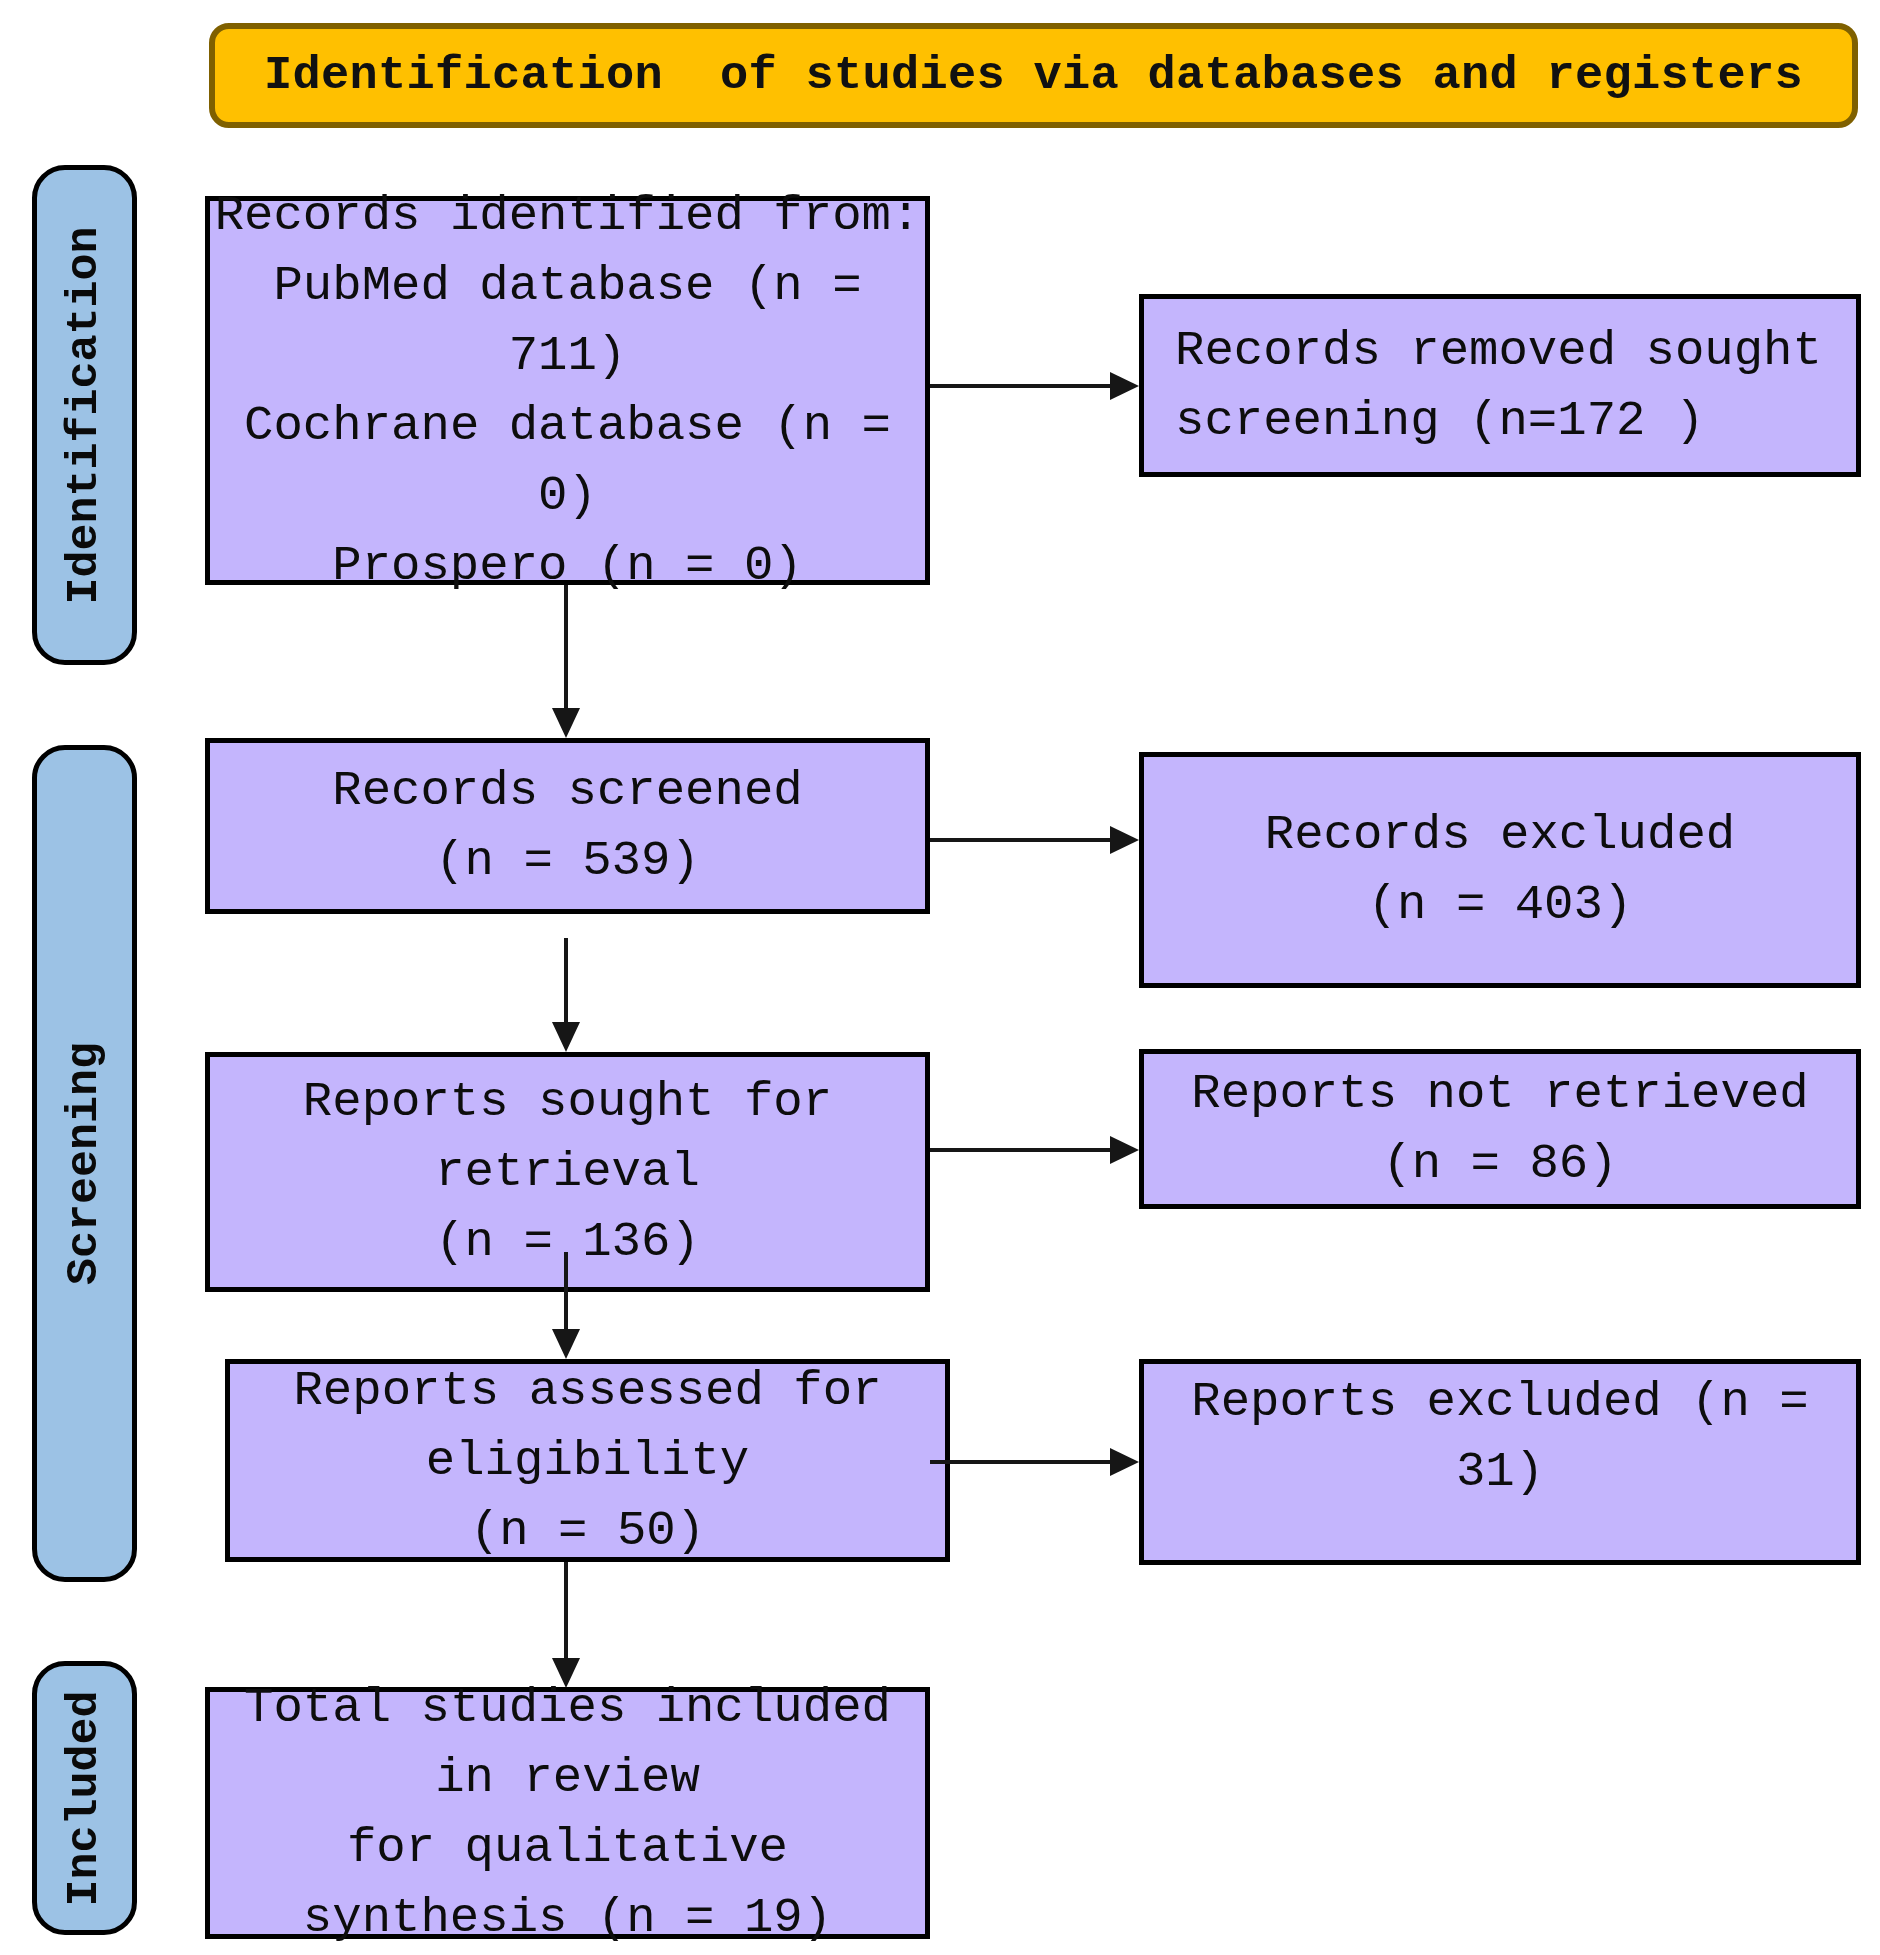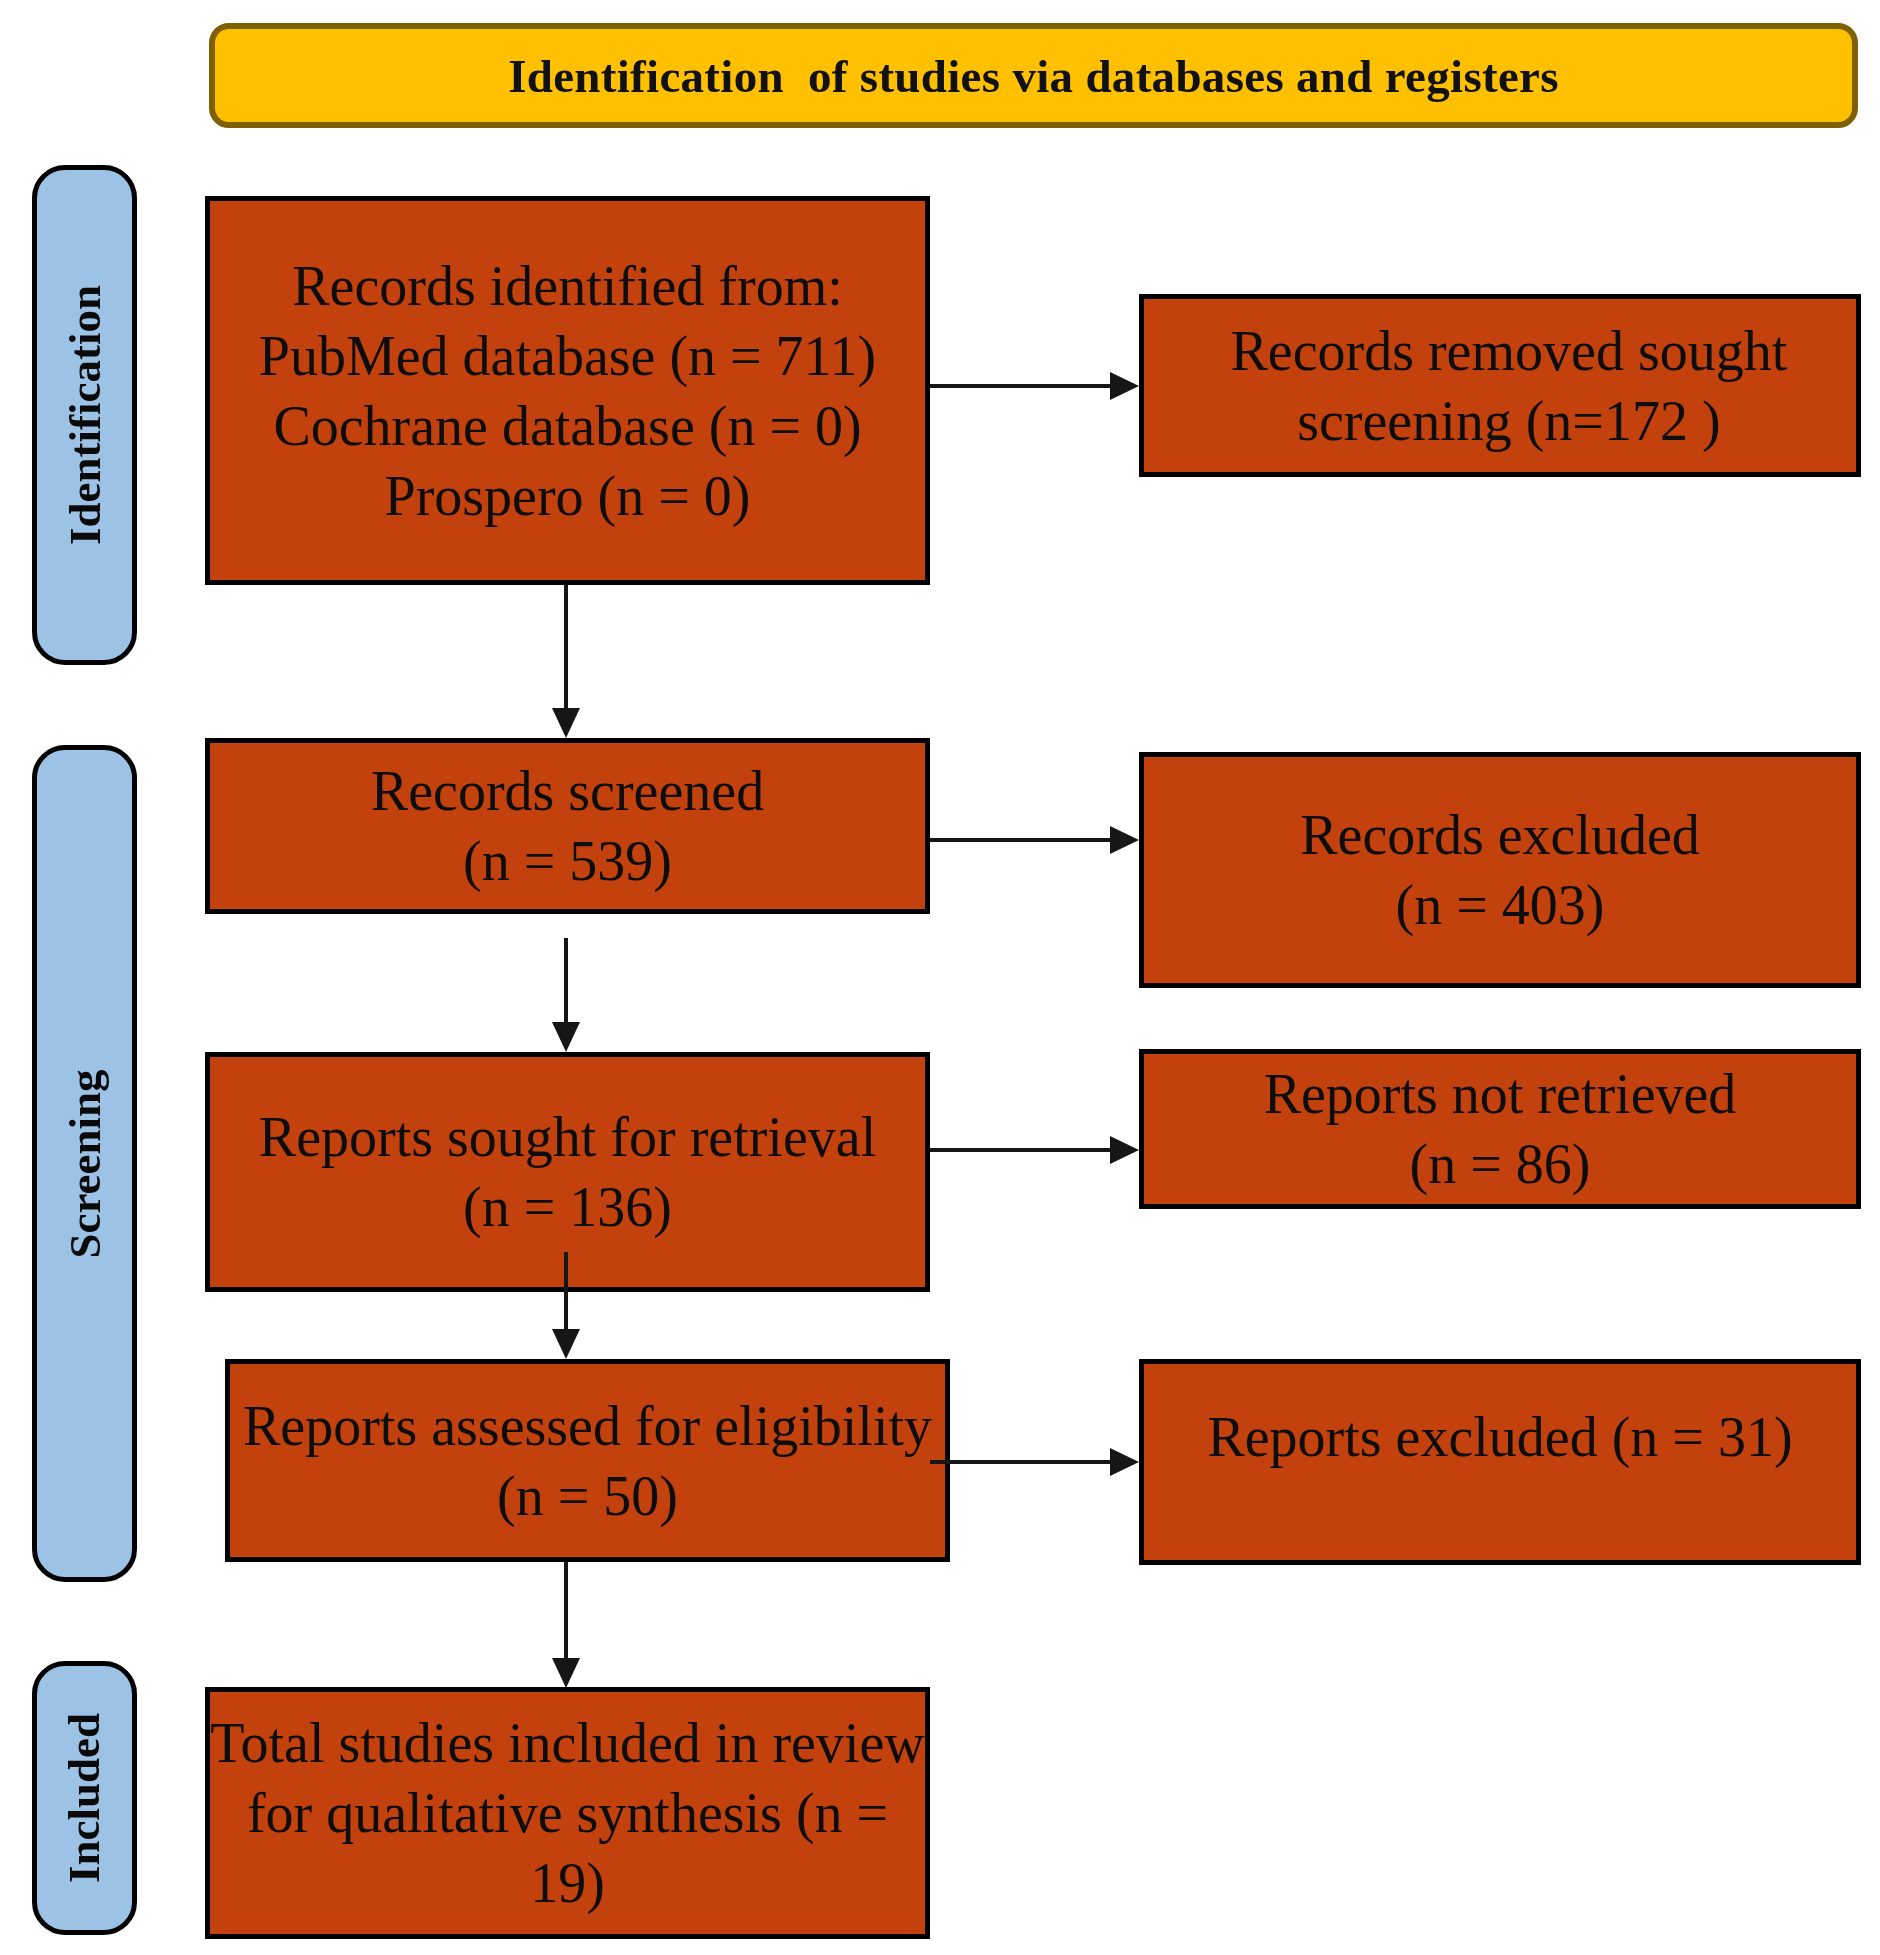--- a/index.html
+++ b/index.html
@@ -7,21 +7,21 @@
     --header-border:#7F6000;
     --stage-fill:#9CC2E5;
     --box-border:#000000;
     --ink:#0d0d0d;
   }
   html,body{margin:0;padding:0;background:#ffffff;}
   #canvas{
     position:relative;
     width:1881px;height:1955px;
     background:#ffffff;
-    font-family:Liberation Serif, serif;
+    font-family:Liberation Mono, monospace;
     color:var(--ink);
     overflow:hidden;
   }
   
   .banner{
     position:absolute;left:209px;top:23px;width:1649px;height:105px;
     background:var(--header-fill);
     border:6px solid var(--header-border);
     border-radius:20px;
     box-sizing:border-box;
@@ -43,25 +43,25 @@
   .stage-label{
     transform:rotate(-90deg);
     white-space:nowrap;
     font-size:45px;font-weight:bold;color:#0a0a0a;
   }
   #stage-identification{top:165px;height:500px;}
   #stage-screening{top:745px;height:837px;}
   #stage-included{top:1661px;height:274px;}
   
   .fbox{
-    position:absolute;background:#c2410c;
+    position:absolute;background:#c4b5fd;
     border:5.3px solid var(--box-border);
     box-sizing:border-box;
     display:flex;flex-direction:column;justify-content:center;
-    font-size:56px;line-height:70px;text-align:center;align-items:center;
+    font-size:49px;line-height:70px;text-align:center;
   }
   .main-col{left:205px;width:725px;}
   .side-col{left:1139px;width:722px;}
   #box-records-identified{top:196px;height:389px;}
   #box-records-removed{top:294px;height:183px;text-align:left;padding-left:31px;padding-right:13.3px;}
   #box-records-screened{top:738px;height:176px;}
   #box-records-excluded{top:752px;height:236px;}
   #box-reports-sought{top:1052px;height:240px;}
   #box-reports-not-retrieved{top:1049px;height:160px;}
   #box-reports-assessed{top:1359px;height:203px;margin-left:20px;}

